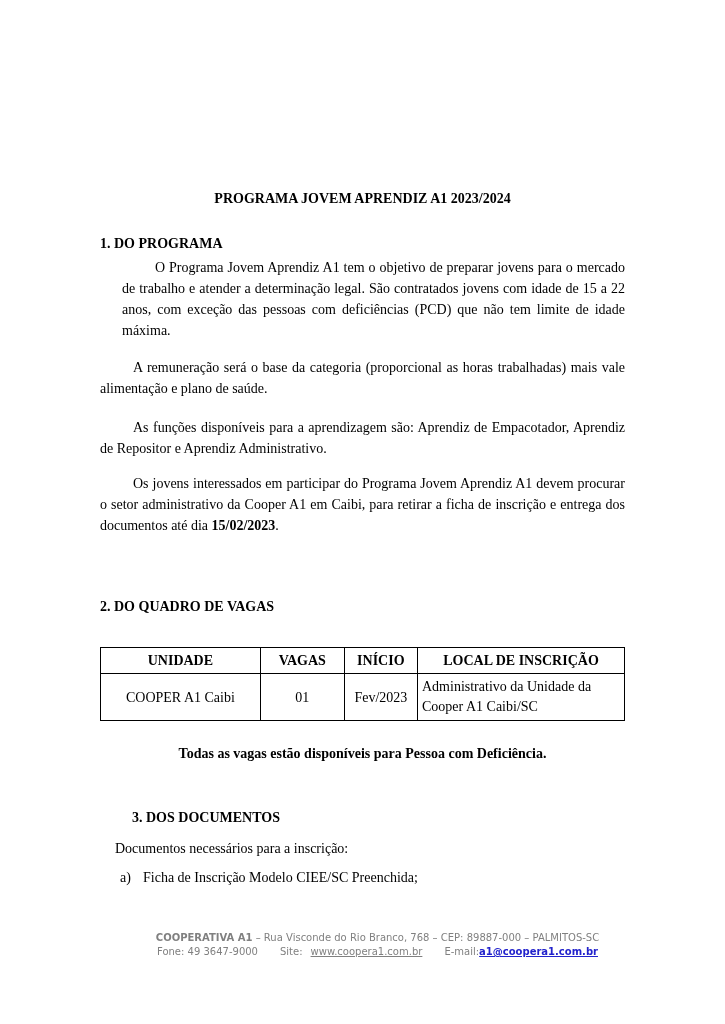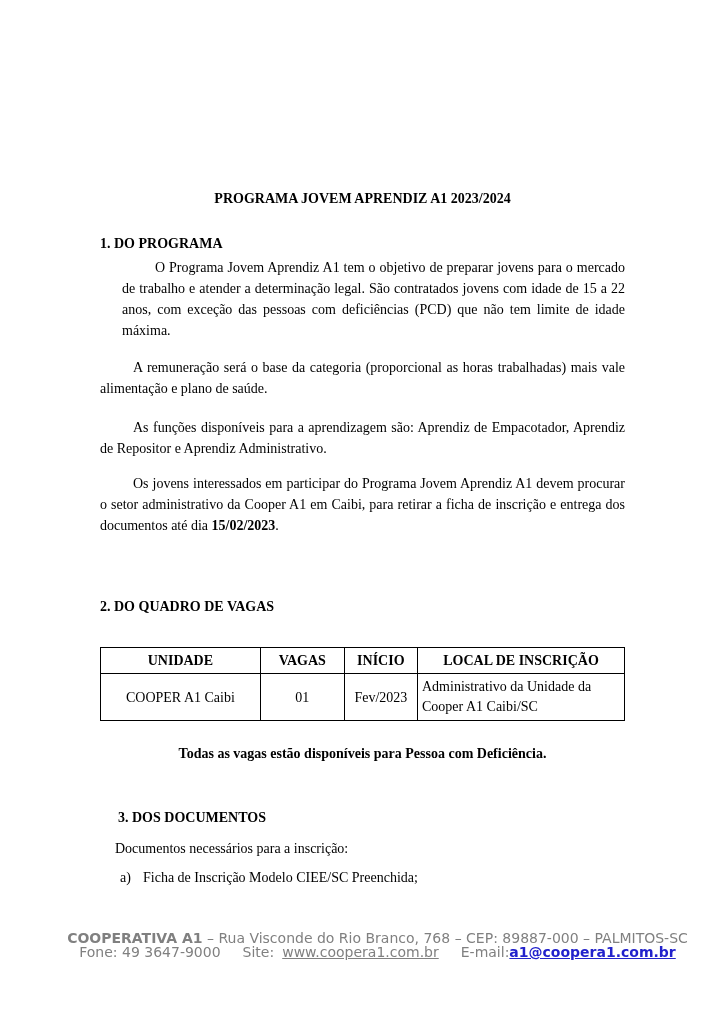--- a/index.html
+++ b/index.html
@@ -39,30 +39,30 @@
     padding:2px 4px;
     vertical-align:middle;
   }
   table.vagas th{font-weight:bold;text-align:center;}
   td.c{text-align:center;}
   td.l{text-align:left;padding-left:7px;line-height:20px;}
   table.vagas td{height:42px;}
   .notice{
     margin-top:22px;text-align:center;font-weight:bold;
   }
-  .h3{margin-top:43px;margin-left:18px;}
+  .h3{margin-top:43px;margin-left:32px;}
   .doc-intro{margin:10px 0 0 15px;}
   .doc-item{display:flex;margin:8px 0 0 20px;}
   .doc-item .marker{width:23px;flex:0 0 23px;}
   .footer{
     position:absolute;left:0;right:0;top:931px;
     text-align:center;
     padding-left:30px;
     font-family:"DejaVu Sans","Liberation Sans",sans-serif;
-    font-size:14px;line-height:14px;
+    font-size:10px;line-height:14px;
     color:var(--footer_gray,#808080);
   }
   .footer b{font-weight:bold;}
   .footer a{cursor:pointer;}
   .site-link{color:var(--footer_gray,#808080);text-decoration:underline;margin-left:8px;}
   .email-link{color:var(--link_blue,#2222cc);font-weight:bold;text-decoration:underline;margin-left:0;}
   .fgap{margin-left:22px;text-align:right;}
 </style>
 </head>
 <body>

